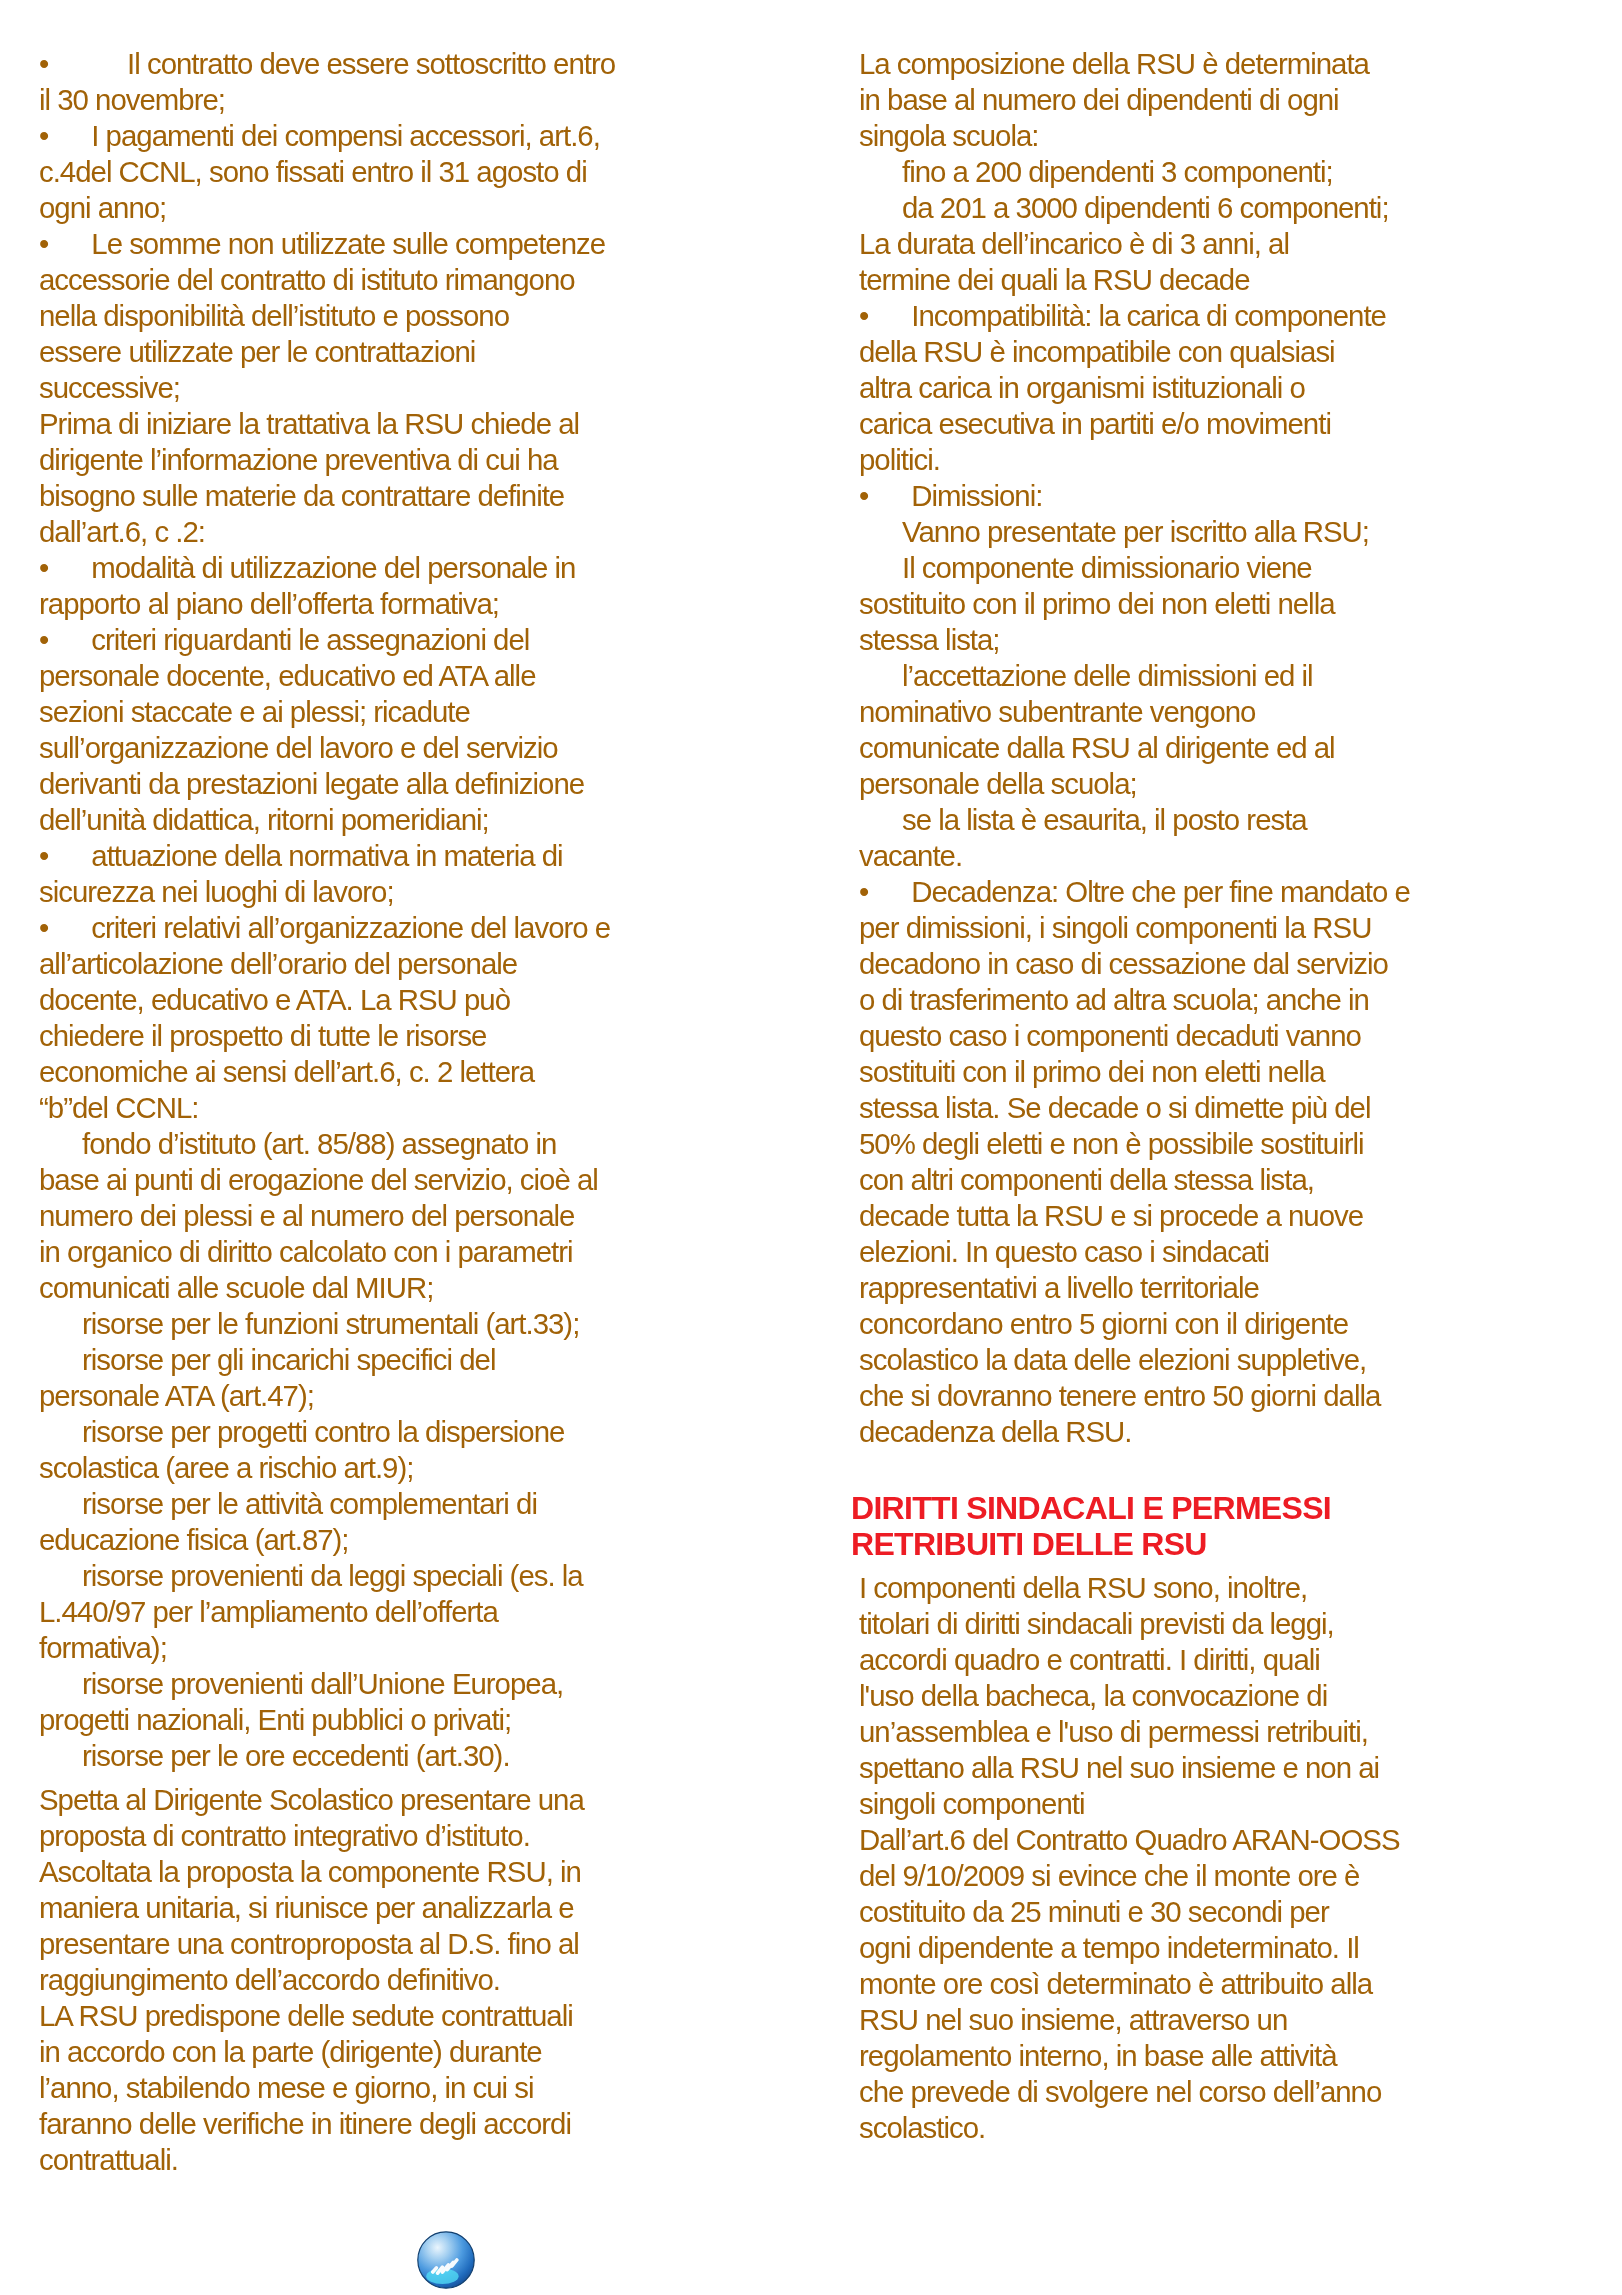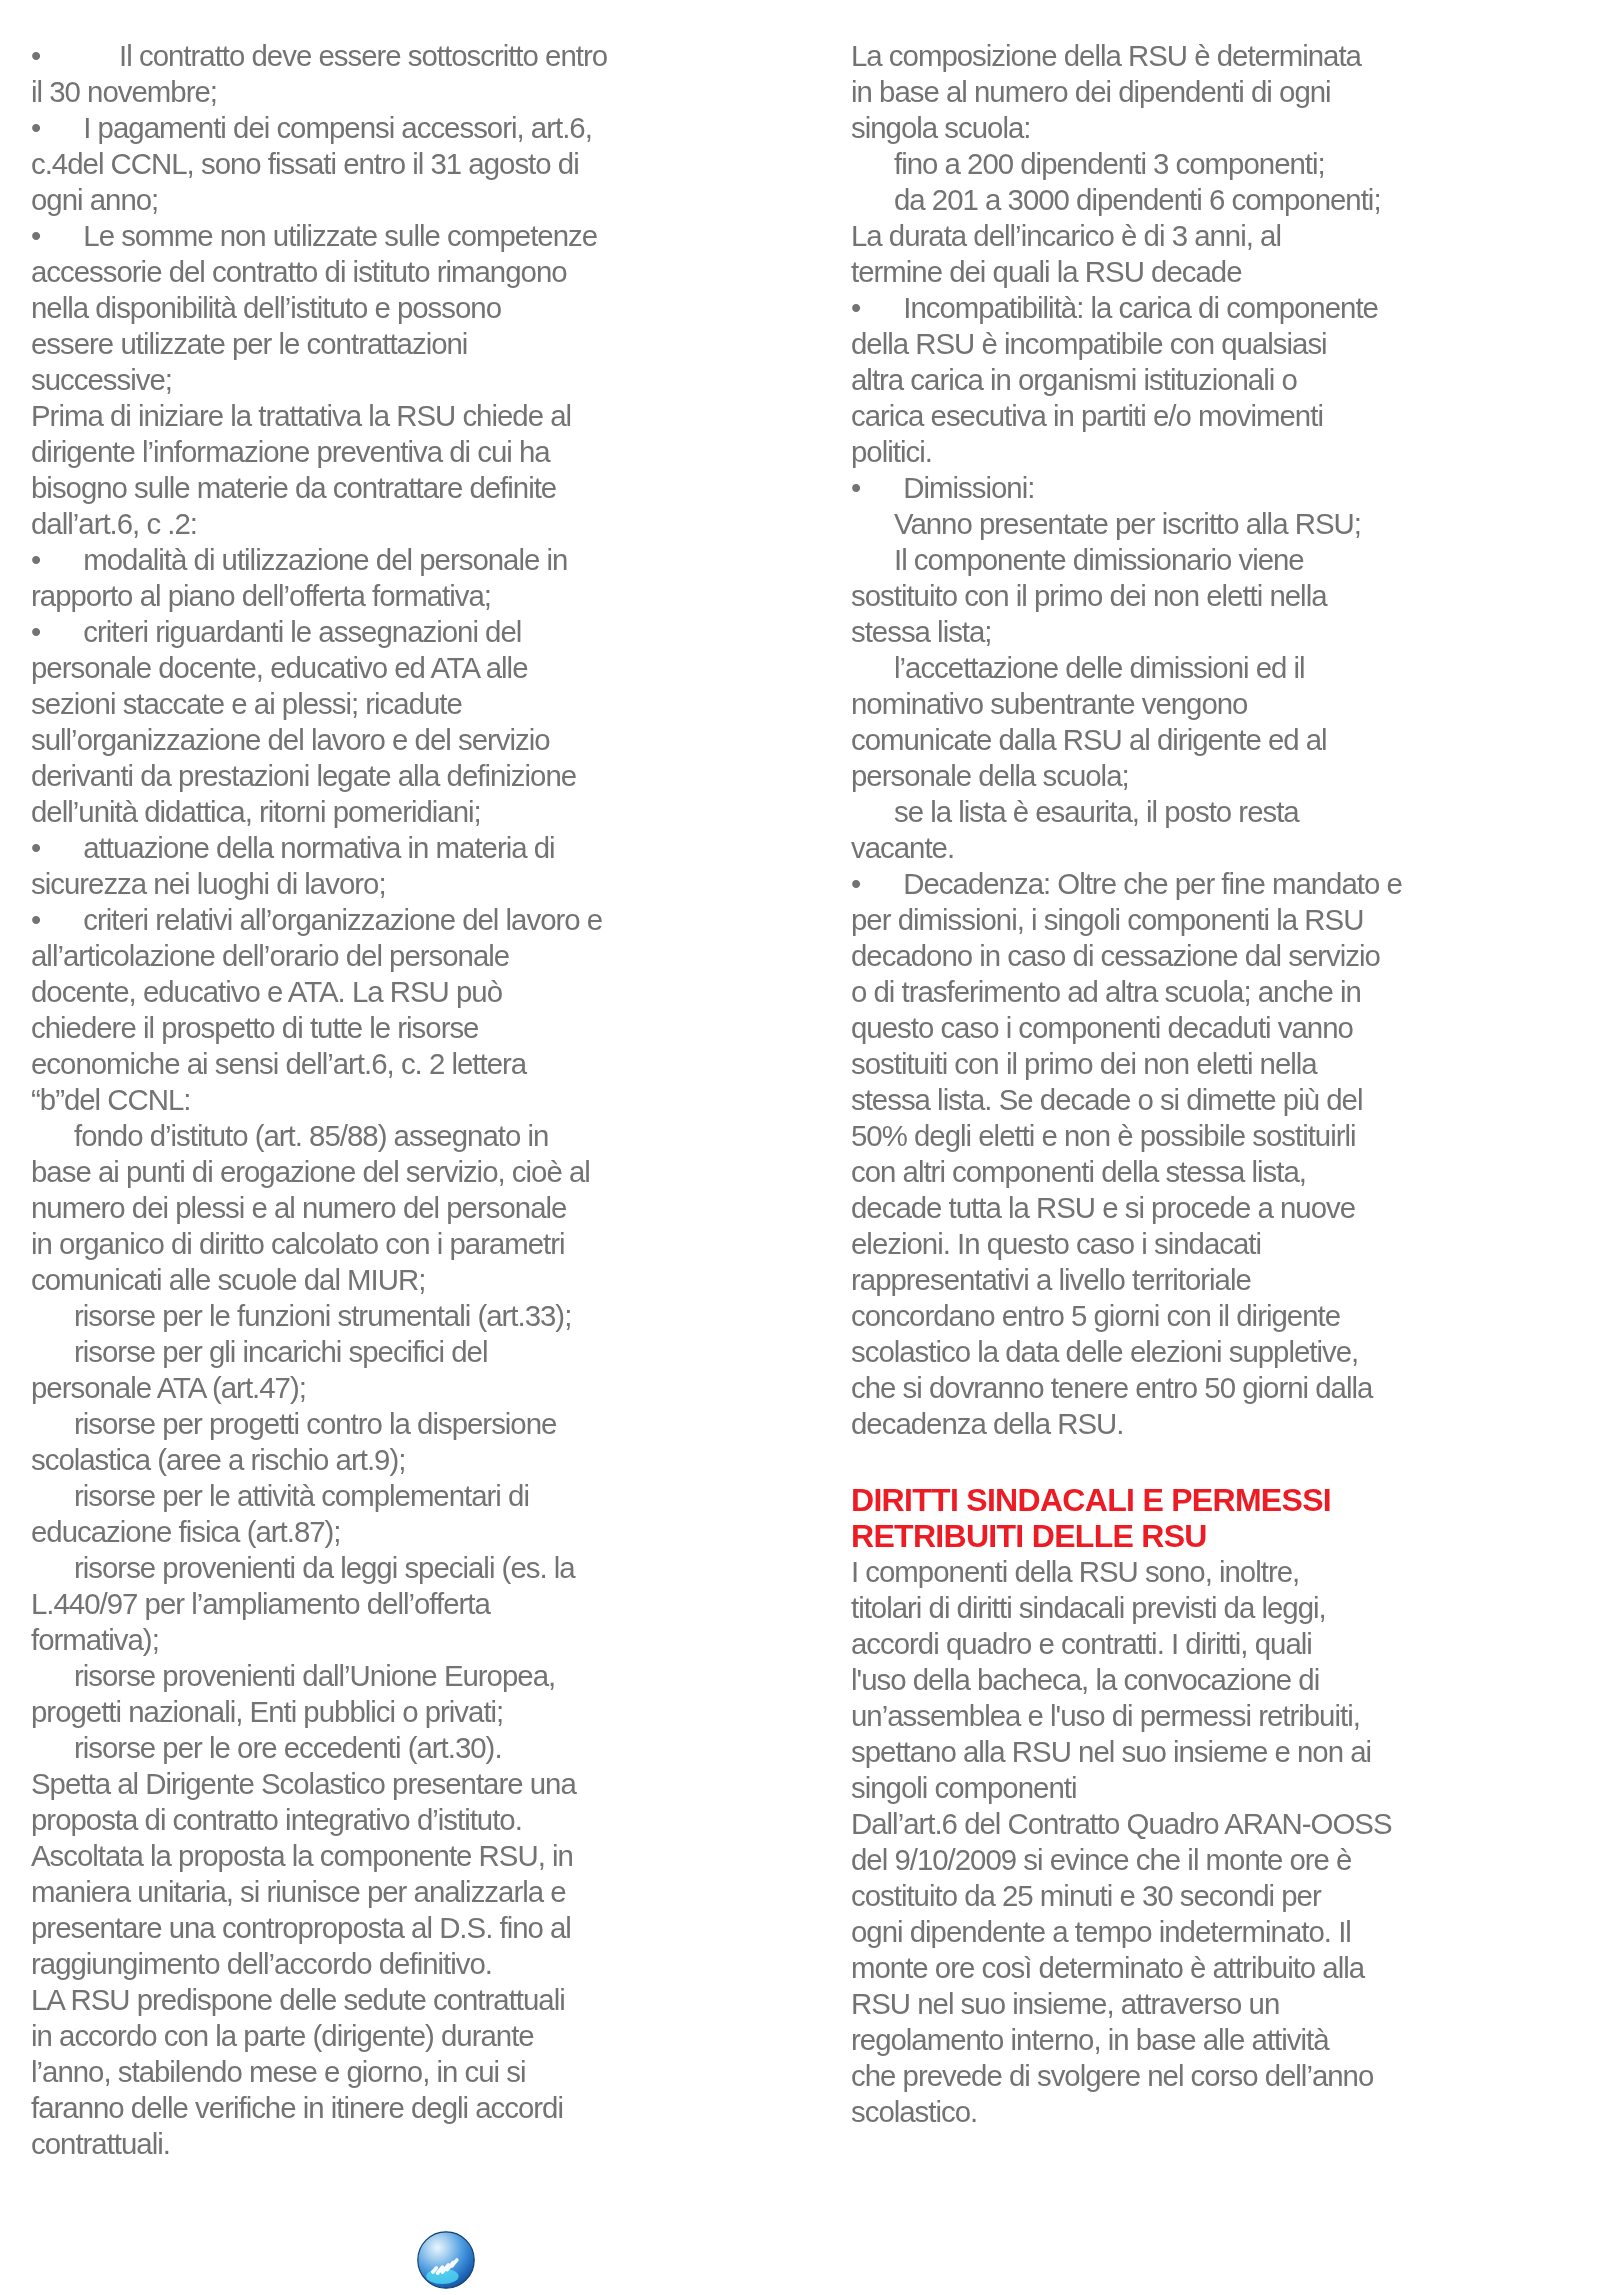--- a/index.html
+++ b/index.html
@@ -5,21 +5,21 @@
   html,body{margin:0;padding:0;}
   body{
     width:1623px;height:2295px;position:relative;background:#ffffff;
     font-family:"Liberation Sans", sans-serif;color:#1d1d1b;overflow:hidden;
   }
   .col{position:absolute;top:38px;}
   .col-left{left:31px;width:792px;}
   .col-right{left:851px;width:766px;}
   .body-text{
     font-size:29.4px;line-height:36px;letter-spacing:-1px;
-    white-space:pre;margin:0;color:#737373;
+    white-space:pre;margin:8px;color:#a16207;
   }
   .red-heading{
     font-size:32px;line-height:36px;font-weight:bold;letter-spacing:-0.7px;
     white-space:pre;margin:0;color:#ed1c24;
   }
   .gap-above{margin-top:40px;}
   .footer{
     position:absolute;left:416px;top:2230px;height:65px;
     display:flex;align-items:flex-start;gap:26px;flex-direction:column;
   }

